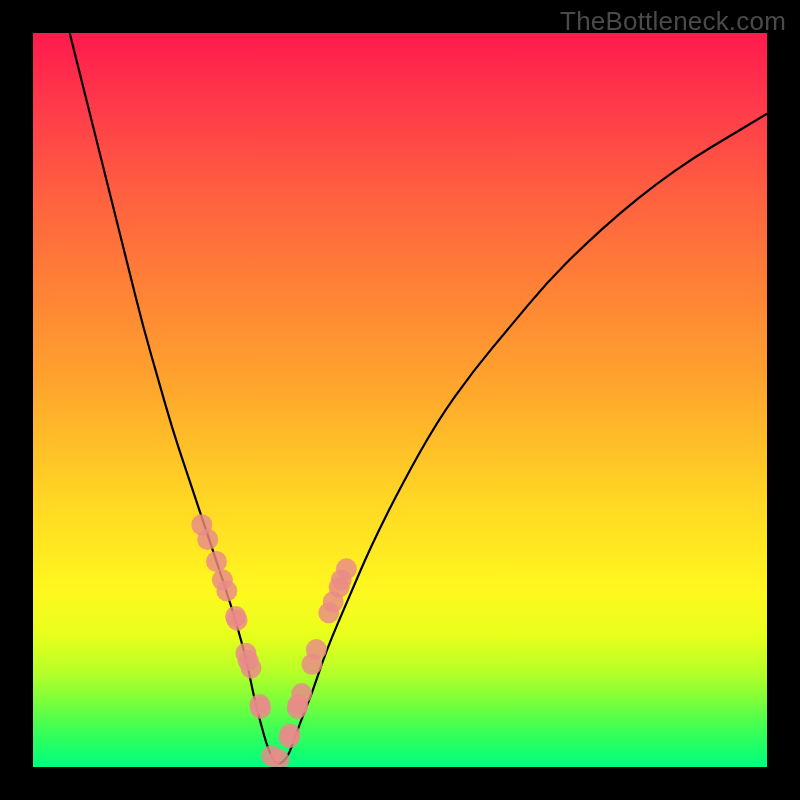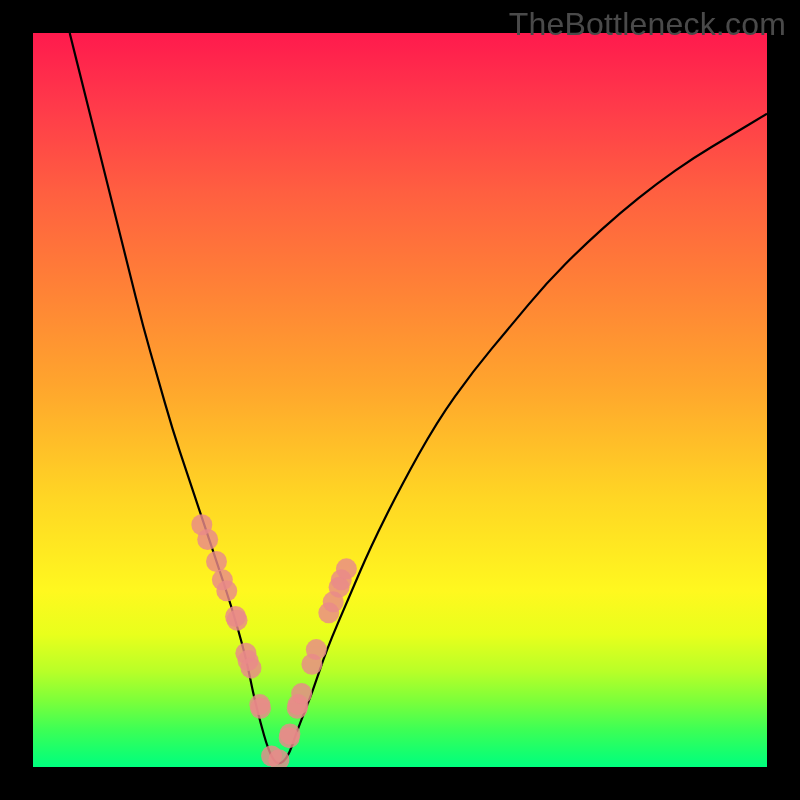--- a/index.html
+++ b/index.html
@@ -37,21 +37,21 @@
       #7cff3a 91%,
       #3cff56 95%,
       #16ff6e 98%,
       #00ff7e 100%
     );
   }
   .watermark {
     position: absolute;
     top: 6px;
     right: 14px;
-    font-size: 32px;
+    font-size: 26px;
     font-weight: 500;
     color: #4a4a4a;
     letter-spacing: 0.2px;
     z-index: 5;
   }
   svg.overlay {
     position: absolute;
     left: 33px;
     top: 33px;
     width: 734px;

